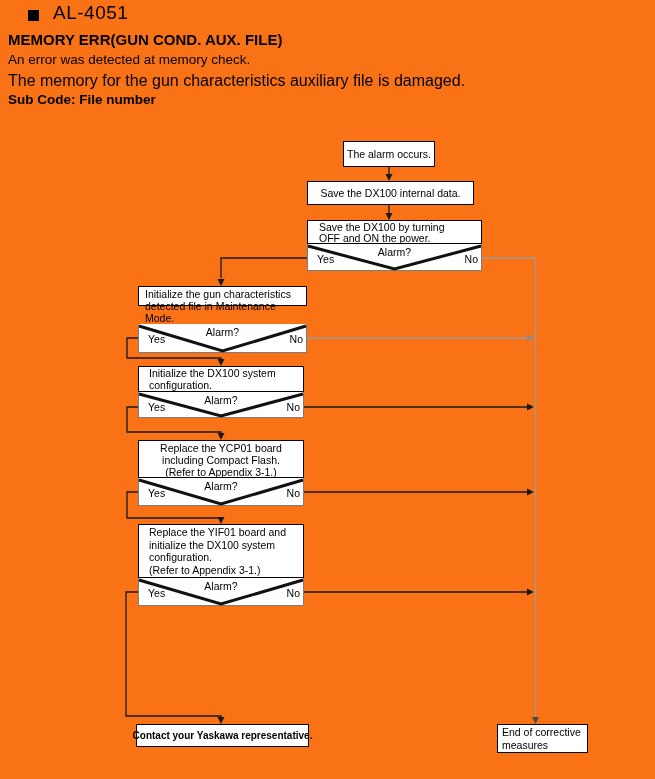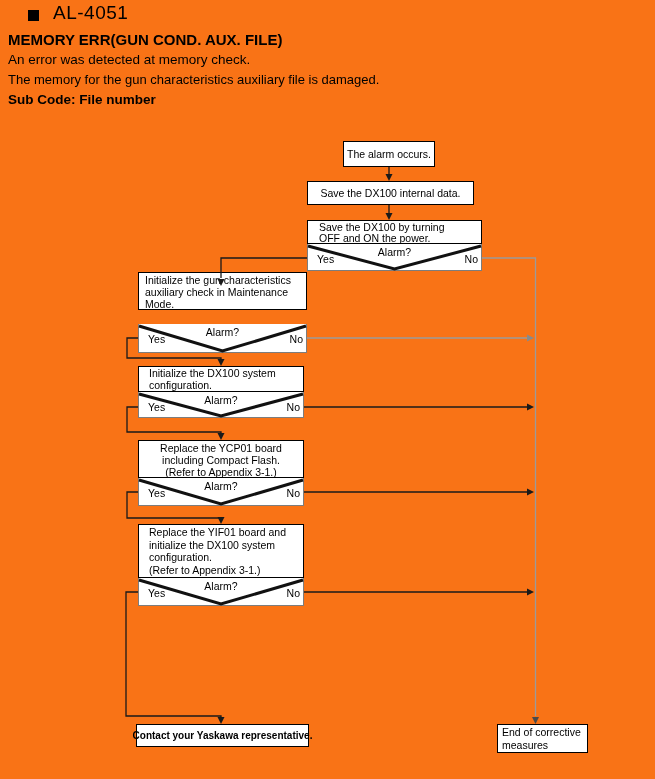--- a/index.html
+++ b/index.html
@@ -3,21 +3,21 @@
 <meta charset="utf-8">
 <style>
   html,body{margin:0;padding:0;background:#ffffff;}
   #page{position:relative;width:655px;height:779px;background:#f97316;
         font-family:"Liberation Sans",sans-serif;color:#000;overflow:hidden;}
   
   .bullet{position:absolute;left:28px;top:10px;width:11px;height:11px;background:#000;}
   .code{position:absolute;left:53px;top:2px;font-size:19px;letter-spacing:0.5px;}
   .h-title{position:absolute;left:8px;top:31px;font-size:15px;font-weight:bold;}
   .h-line1{position:absolute;left:8px;top:52px;font-size:13.5px;}
-  .h-line2{position:absolute;left:8px;top:72px;font-size:13px;}
+  .h-line2{position:absolute;left:8px;top:72px;font-size:16px;}
   .h-sub{position:absolute;left:8px;top:92px;font-size:13.5px;font-weight:bold;}
   
   .abox{position:absolute;background:#fff;border:1.5px solid #000;box-sizing:border-box;
         font-size:10.5px;line-height:12px;}
   .abox.center{display:flex;align-items:center;justify-content:center;white-space:nowrap;}
   .dbox{position:absolute;background:#fff;border:1px solid #7d7d7d;border-top:none;
         box-sizing:border-box;font-size:10.5px;}
   .dbox .q{position:absolute;left:0;right:0;top:2px;text-align:center;}
   .dbox .yes{position:absolute;left:9px;top:9px;}
   .dbox .no{position:absolute;right:3px;top:9px;}
@@ -46,23 +46,23 @@
   <div class="abox" style="left:307px;top:220px;width:175px;height:24px;padding:0 0 0 11px;line-height:10.8px;padding-top:1px;">
     <div class="ln">Save the DX100 by turning</div>
     <div class="ln">OFF and ON the power.</div>
   </div>
   <div class="dbox" style="left:307px;top:244px;width:175px;height:27px;">
     <span class="q">Alarm?</span>
     <span class="yes">Yes</span>
     <span class="no">No</span>
   </div>
 
-  <div class="abox" style="left:138px;top:272px;width:169px;height:38px;padding:1px 0 0 6px;line-height:12px;">
+  <div class="abox" style="left:138px;top:286px;width:169px;height:20px;padding:1px 0 0 6px;line-height:12px;">
     <div class="ln">Initialize the gun characteristics</div>
-    <div class="ln">auxiliary check in Maintenance</div>
+    <div class="ln">detected file in Maintenance</div>
     <div class="ln">Mode.</div>
   </div>
   <div class="dbox" style="left:138px;top:324px;width:169px;height:29px;">
     <span class="q">Alarm?</span>
     <span class="yes">Yes</span>
     <span class="no">No</span>
   </div>
 
   <div class="abox" style="left:138px;top:366px;width:166px;height:26px;padding:0 0 0 10px;line-height:11.8px;padding-top:1px;">
     <div class="ln">Initialize the DX100 system</div>

